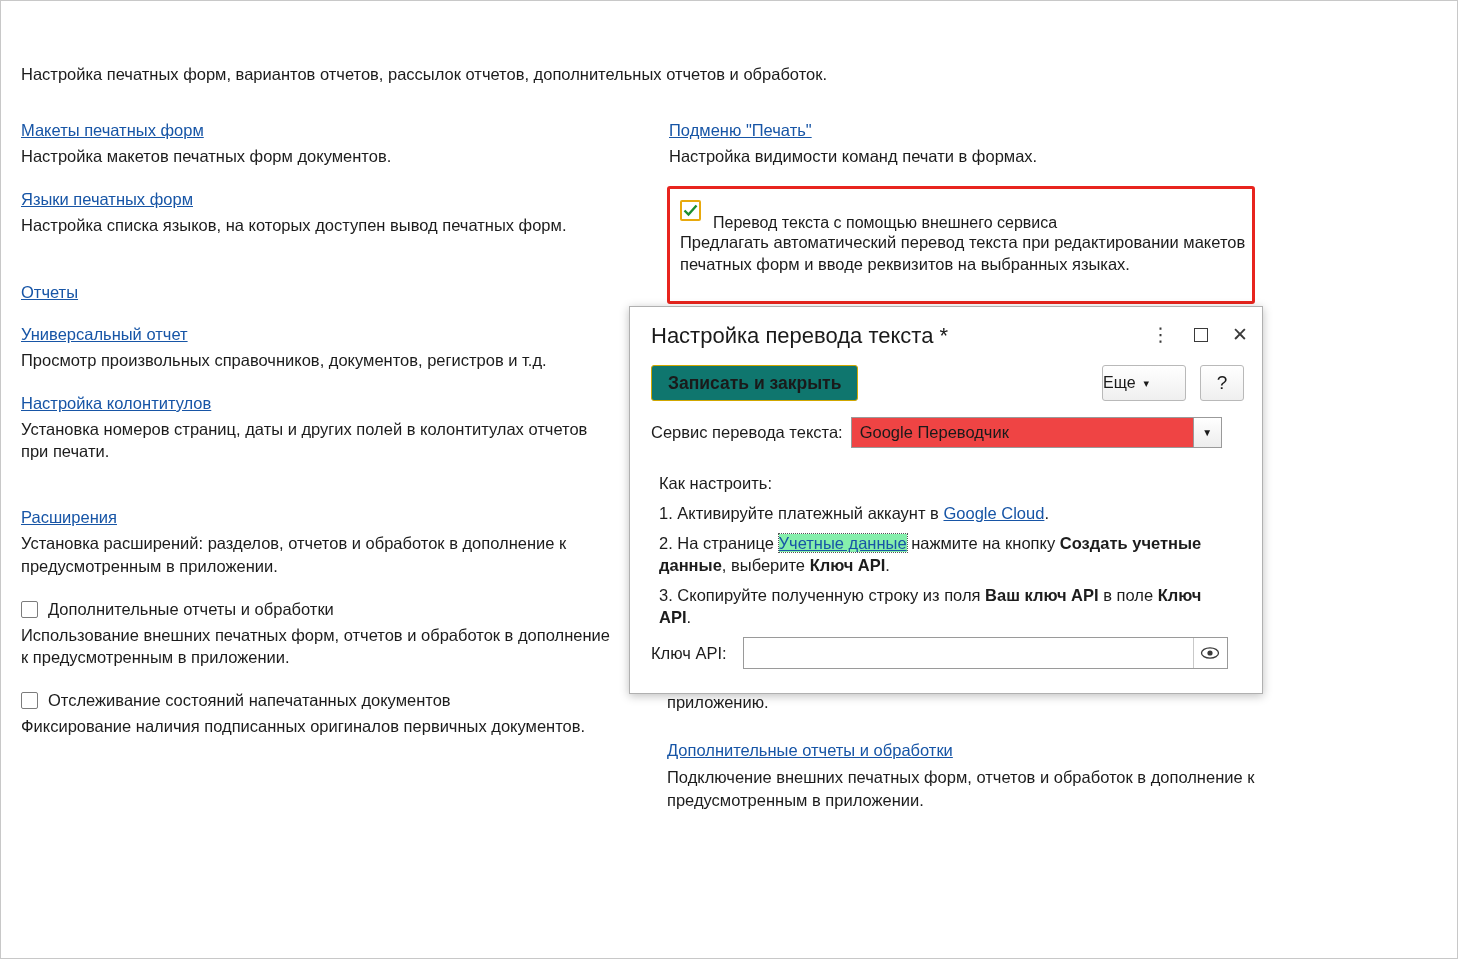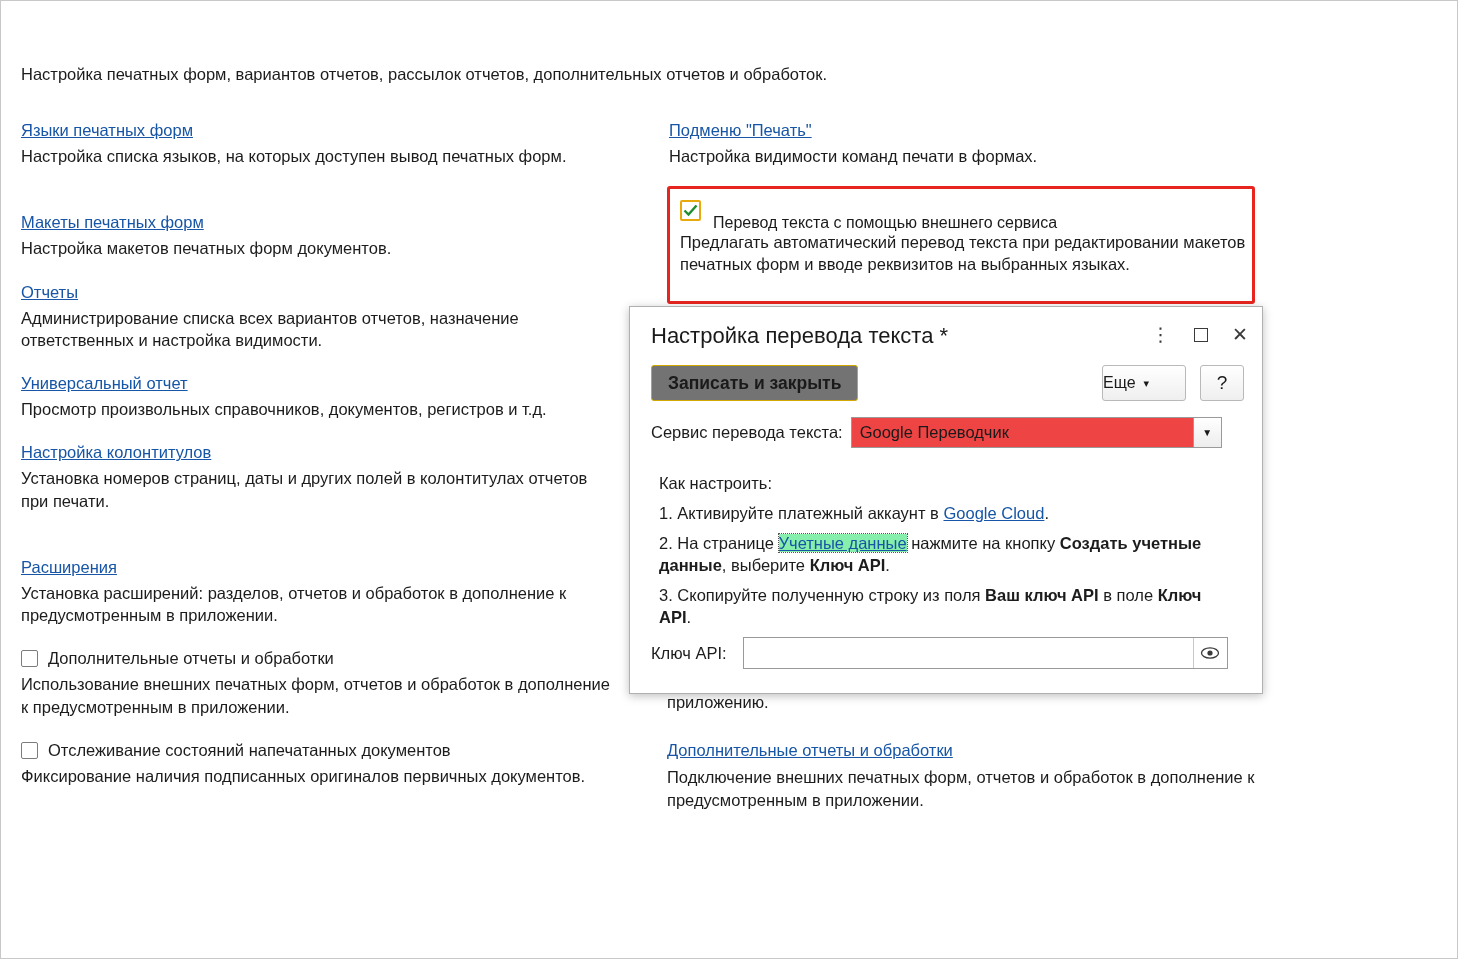--- a/index.html
+++ b/index.html
@@ -176,21 +176,21 @@
     width: 14px; height: 14px;
     border: 1.6px solid #3a3a3a;
   }
 
   .dlg-save {
     position: absolute;
     left: 21px; top: 58px;
     height: 36px;
     padding: 0 16px;
     display: flex; align-items: center;
-    background: #737373;
+    background: #0f766e;
     border: 1px solid #d1a700;
     border-radius: 3px;
     font-size: 17.5px;
     font-weight: bold;
     color: #1a1a1a;
     cursor: pointer;
   }
   .dlg-more {
     position: absolute;
     right: 76px; top: 58px;
@@ -294,33 +294,32 @@
 </head>
 <body>
 
 <div id="root">
 
 
   <div class="page-subtitle">Настройка печатных форм, вариантов отчетов, рассылок отчетов, дополнительных отчетов и обработок.</div>
 
   <div class="col col-left">
 
+    <div class="block">
+      <a class="link">Макеты печатных форм</a>
+      <p class="desc">Настройка макетов печатных форм документов.</p>
+    </div>
+
     <div class="block gap">
       <a class="link">Языки печатных форм</a>
       <p class="desc">Настройка списка языков, на которых доступен вывод печатных форм.</p>
     </div>
 
     <div class="block">
-      <a class="link">Макеты печатных форм</a>
-      <p class="desc">Настройка макетов печатных форм документов.</p>
-    </div>
-
-    <div class="block">
       <a class="link">Отчеты</a>
-      <p class="desc">Администрирование списка всех вариантов отчетов, назначение ответственных и настройка видимости.</p>
     </div>
 
     <div class="block">
       <a class="link">Универсальный отчет</a>
       <p class="desc">Просмотр произвольных справочников, документов, регистров и т.д.</p>
     </div>
 
     <div class="block gap">
       <a class="link">Настройка колонтитулов</a>
       <p class="desc">Установка номеров страниц, даты и других полей в колонтитулах отчетов при печати.</p>

